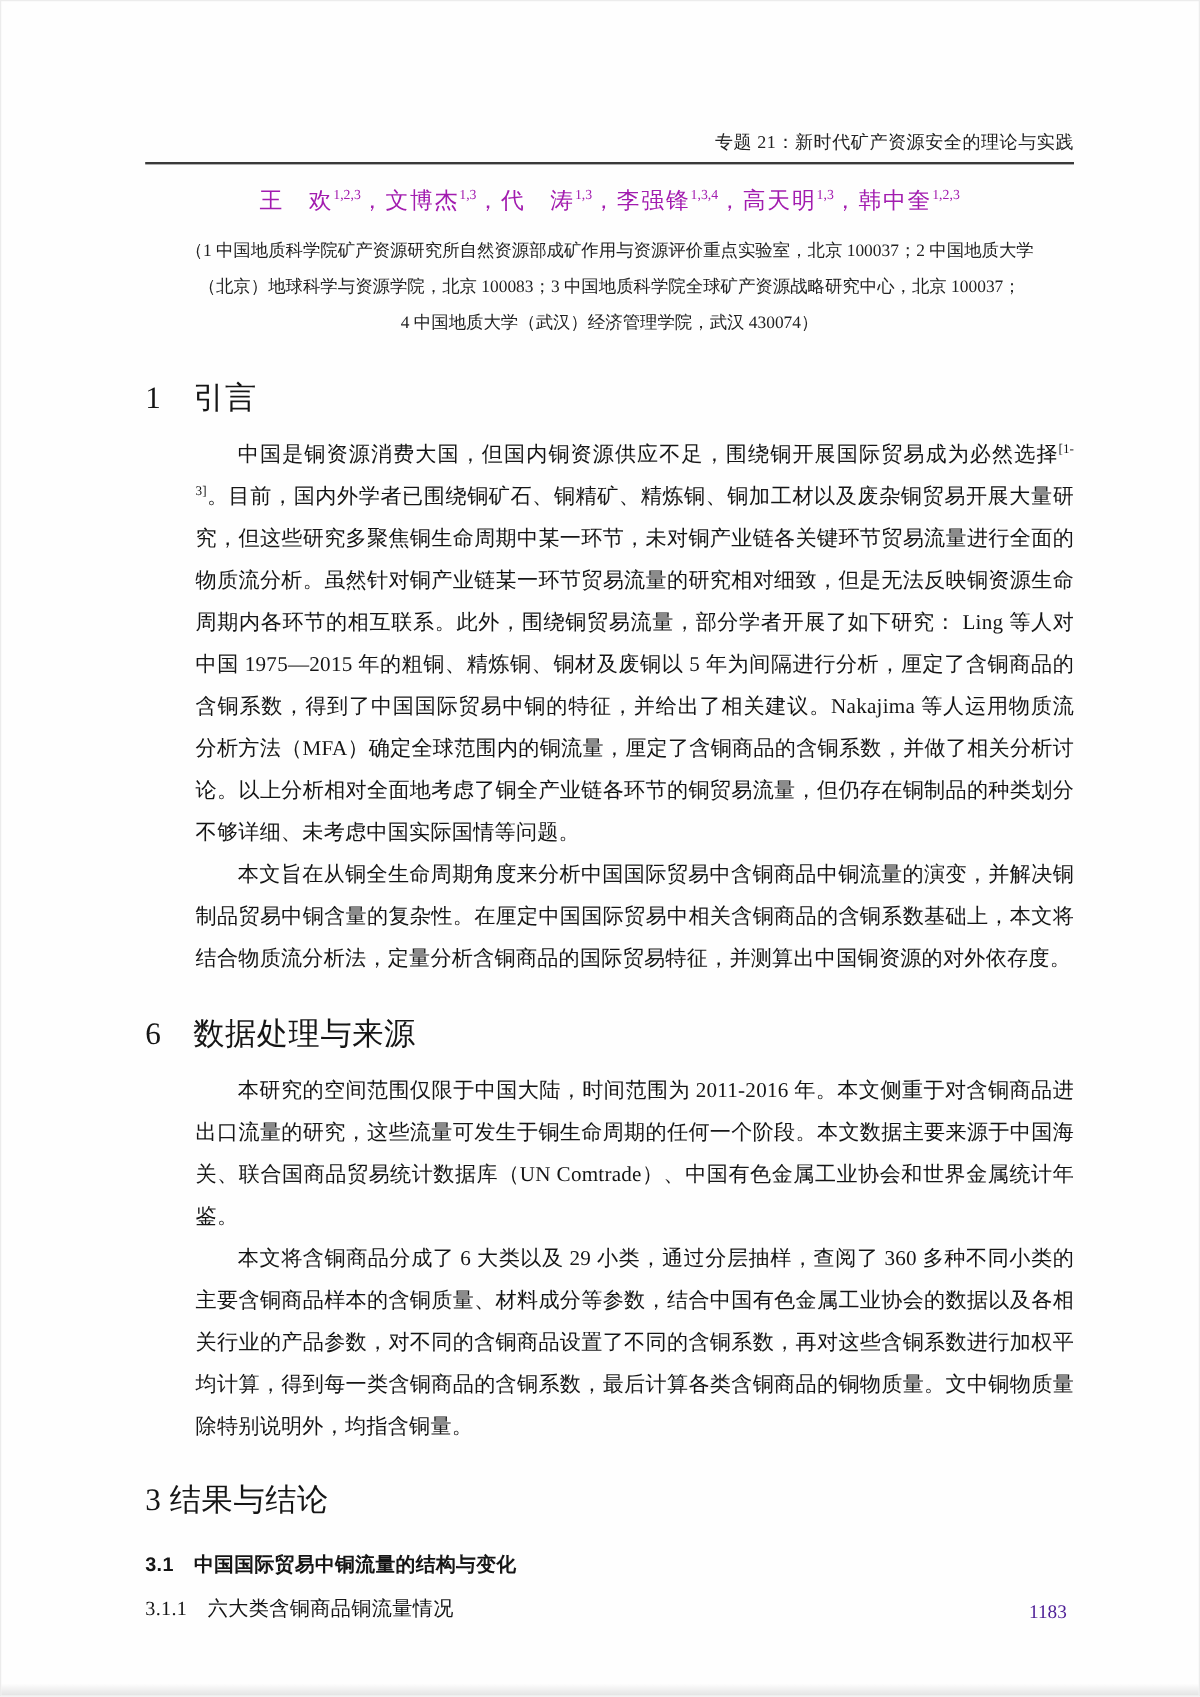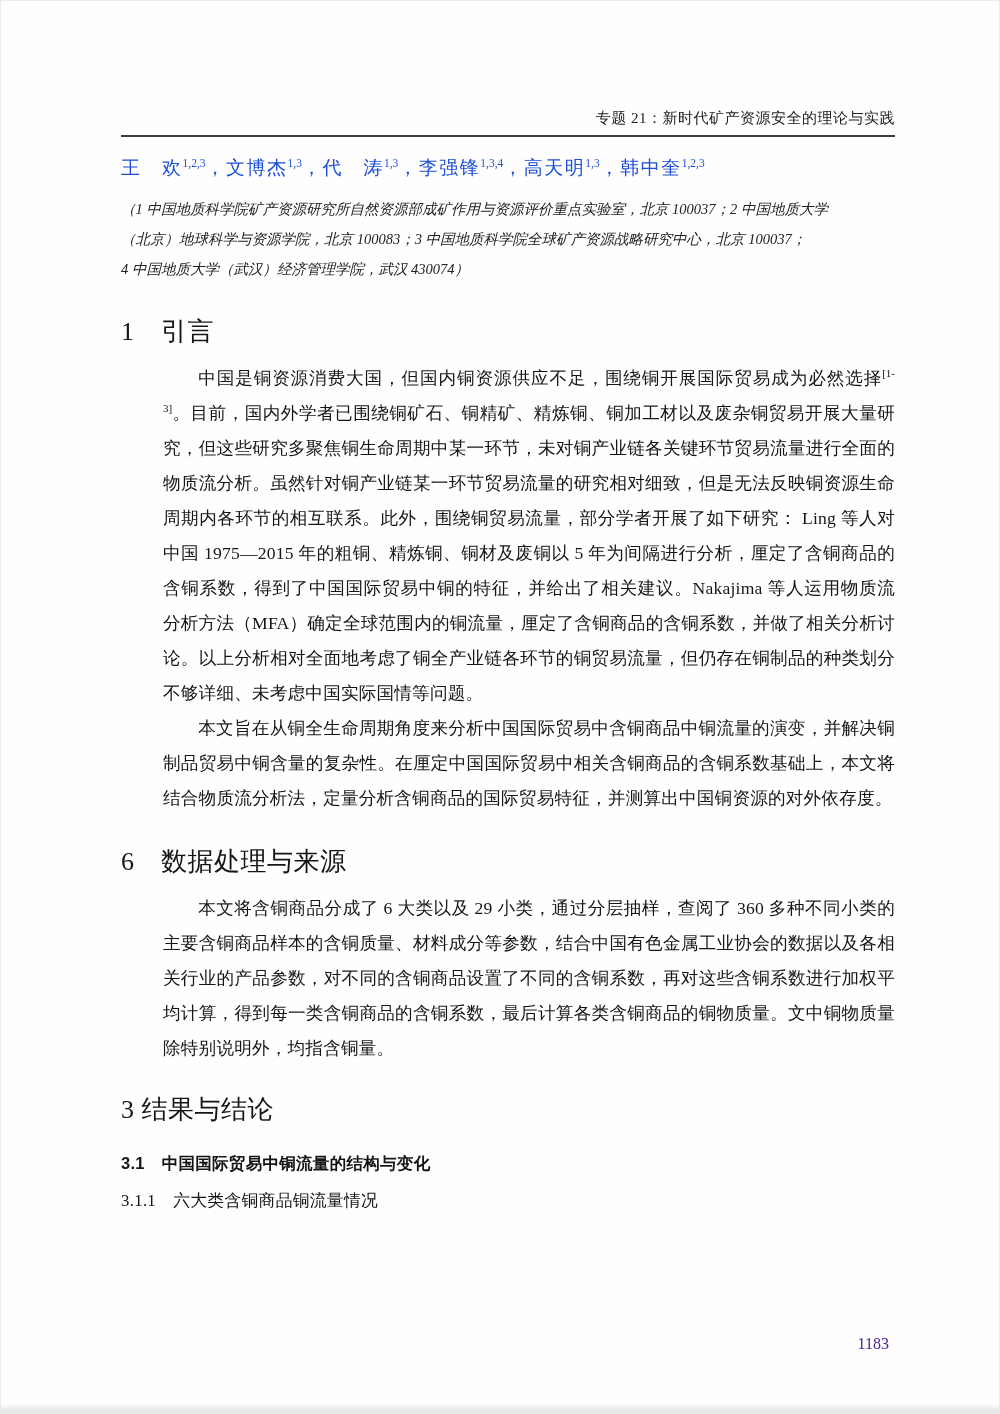--- a/index.html
+++ b/index.html
@@ -47,37 +47,37 @@
     margin-top: 18px;
     text-align: center;
     font-size: 30px;
     font-weight: 500;
     letter-spacing: 1px;
     line-height: 42px;
     white-space: pre-wrap;
   }
   .authors {
     margin-top: 15px;
+    text-align: center;
     font-size: 19px;
     letter-spacing: 1.5px;
     line-height: 32px;
-    color: #1d4ed8;
+    color: #a21caf;
   }
   .authors sup {
     font-size: 11.5px;
     letter-spacing: 0;
     line-height: 0;
   }
   .affiliations {
     margin-top: 10px;
-    text-align: left;
+    text-align: center;
     font-size: 14.5px;
     line-height: 30px;
     color: #222;
-    font-style: italic;
   }
   .sec-heading {
     margin-top: 32px;
     margin-bottom: 0;
     font-size: 26px;
     font-weight: 400;
     letter-spacing: 0.5px;
     white-space: pre-wrap;
   }
   .sec1-heading { margin-top: 30px; }
@@ -142,20 +142,21 @@
     <div class="sec-heading sec1-heading">1　引言</div>
 
     <div class="body-block">
       <p class="body-para">中国是铜资源消费大国，但国内铜资源供应不足，围绕铜开展国际贸易成为必然选择<sup>[1-3]</sup>。目前，国内外学者已围绕铜矿石、铜精矿、精炼铜、铜加工材以及废杂铜贸易开展大量研究，但这些研究多聚焦铜生命周期中某一环节，未对铜产业链各关键环节贸易流量进行全面的物质流分析。虽然针对铜产业链某一环节贸易流量的研究相对细致，但是无法反映铜资源生命周期内各环节的相互联系。此外，围绕铜贸易流量，部分学者开展了如下研究： Ling 等人对中国 1975—2015 年的粗铜、精炼铜、铜材及废铜以 5 年为间隔进行分析，厘定了含铜商品的含铜系数，得到了中国国际贸易中铜的特征，并给出了相关建议。Nakajima 等人运用物质流分析方法（MFA）确定全球范围内的铜流量，厘定了含铜商品的含铜系数，并做了相关分析讨论。以上分析相对全面地考虑了铜全产业链各环节的铜贸易流量，但仍存在铜制品的种类划分不够详细、未考虑中国实际国情等问题。</p>
       <p class="body-para">本文旨在从铜全生命周期角度来分析中国国际贸易中含铜商品中铜流量的演变，并解决铜制品贸易中铜含量的复杂性。在厘定中国国际贸易中相关含铜商品的含铜系数基础上，本文将结合物质流分析法，定量分析含铜商品的国际贸易特征，并测算出中国铜资源的对外依存度。</p>
     </div>
 
     <div class="sec-heading sec2-heading">6　数据处理与来源</div>
 
     <div class="body-block">
+      <p class="body-para">本研究的空间范围仅限于中国大陆，时间范围为 2011-2016 年。本文侧重于对含铜商品进出口流量的研究，这些流量可发生于铜生命周期的任何一个阶段。本文数据主要来源于中国海关、联合国商品贸易统计数据库（UN Comtrade）、中国有色金属工业协会和世界金属统计年鉴。</p>
       <p class="body-para">本文将含铜商品分成了 6 大类以及 29 小类，通过分层抽样，查阅了 360 多种不同小类的主要含铜商品样本的含铜质量、材料成分等参数，结合中国有色金属工业协会的数据以及各相关行业的产品参数，对不同的含铜商品设置了不同的含铜系数，再对这些含铜系数进行加权平均计算，得到每一类含铜商品的含铜系数，最后计算各类含铜商品的铜物质量。文中铜物质量除特别说明外，均指含铜量。</p>
     </div>
 
     <div class="sec-heading sec3-heading">3 结果与结论</div>
 
     <div class="sub-heading-bold">3.1　中国国际贸易中铜流量的结构与变化</div>
 
     <div class="sub-heading-plain">3.1.1　六大类含铜商品铜流量情况</div>
 
 

